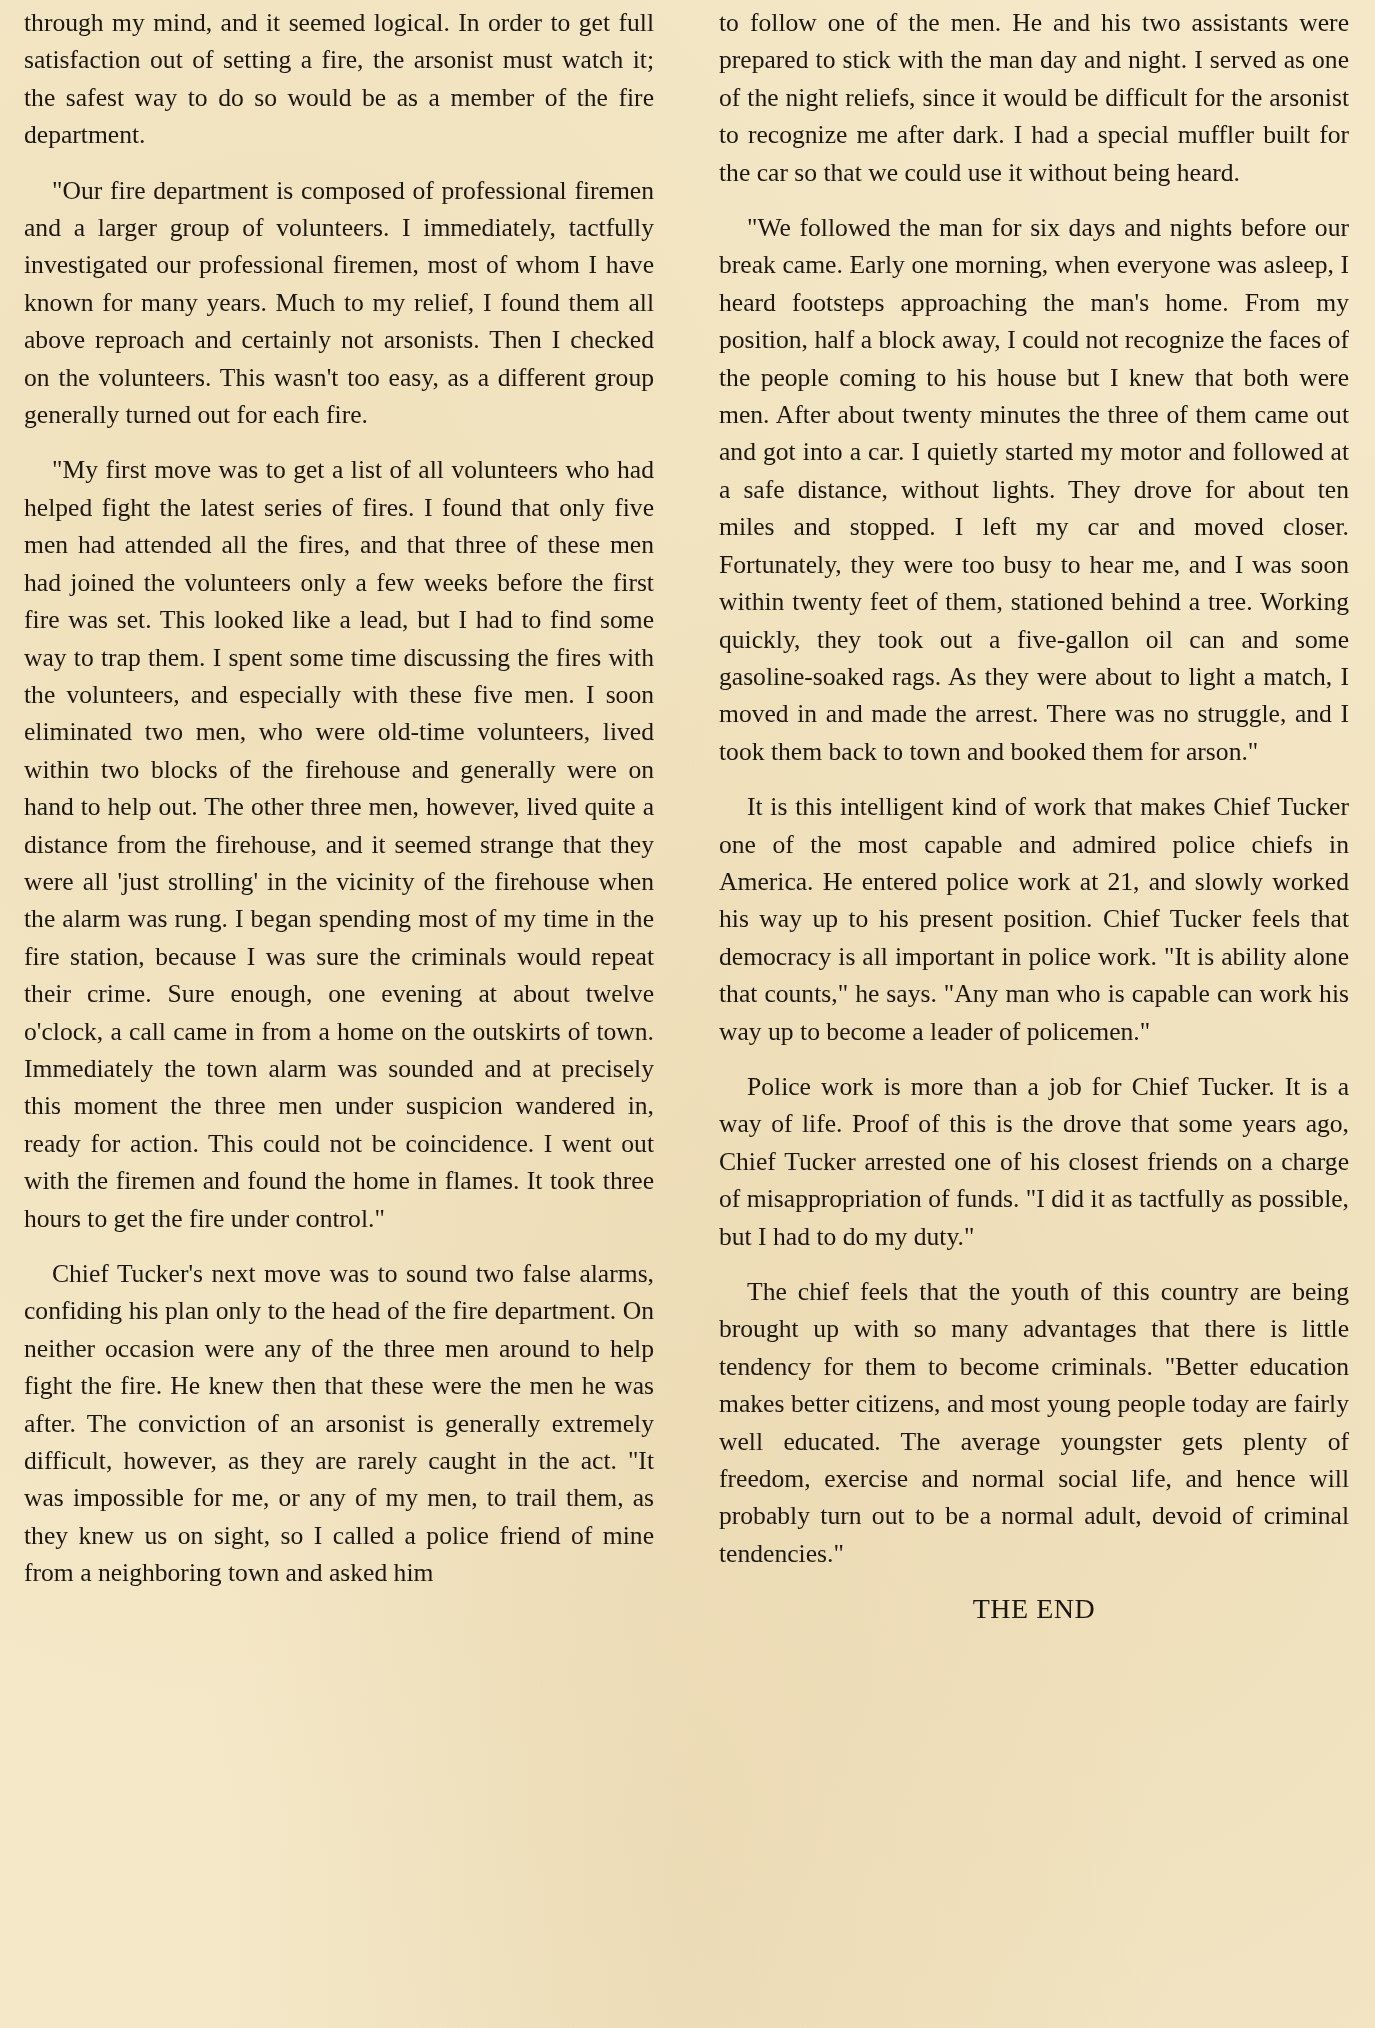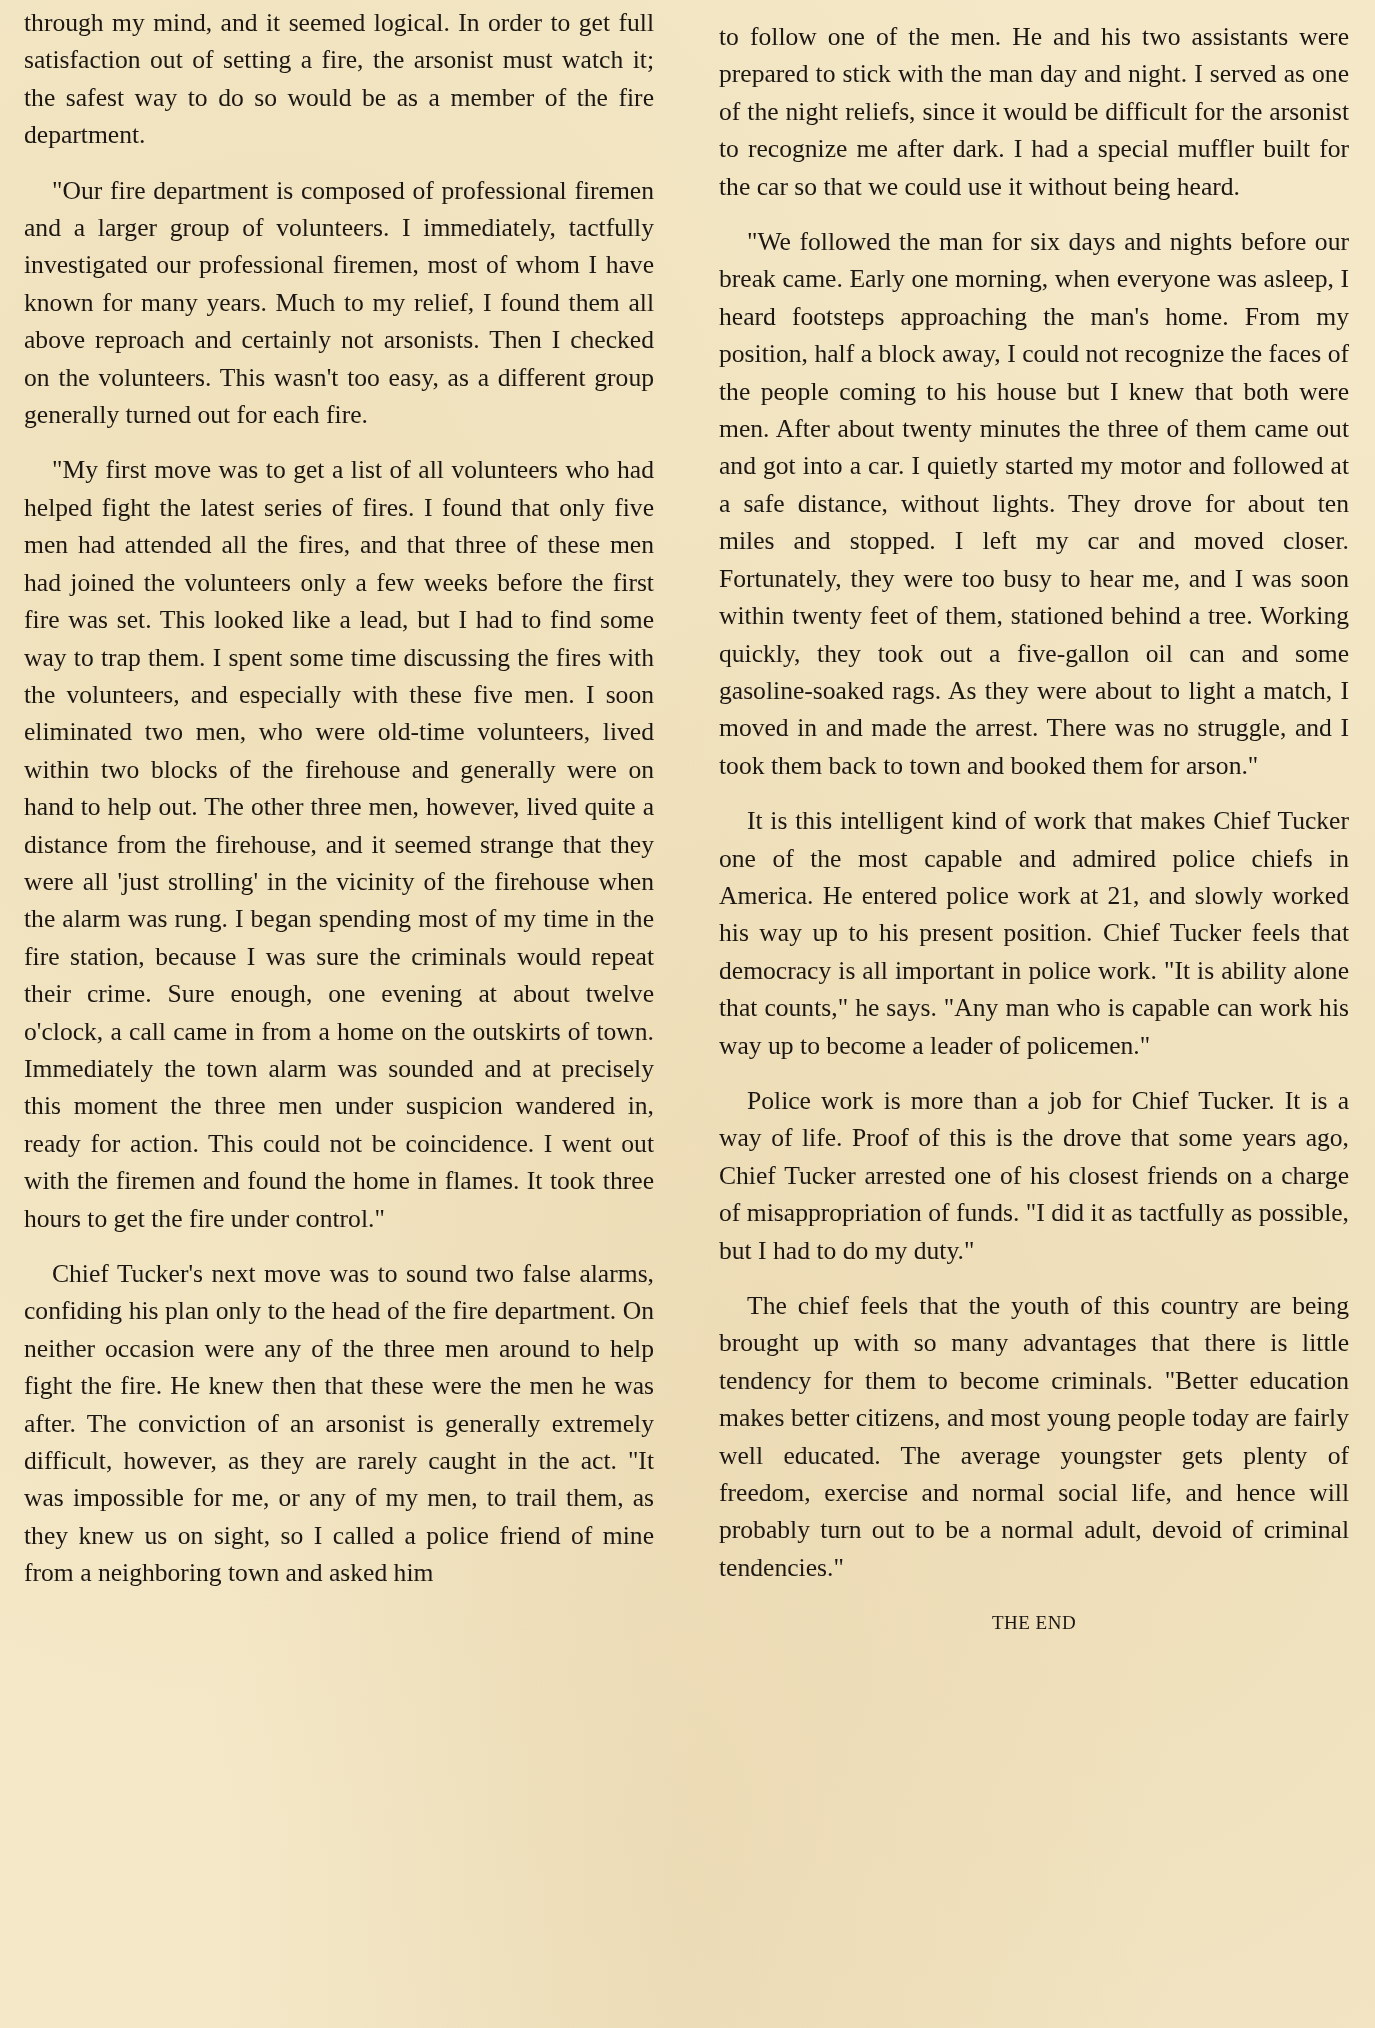--- a/index.html
+++ b/index.html
@@ -28,29 +28,29 @@
   }
   .column {
     width: 630px;
     box-sizing: border-box;
     font-size: 25.6px;
     line-height: 37.4px;
     text-align: justify;
     hyphens: manual;
   }
   .col-left { padding-top: 4px; }
-  .col-right { padding-top: 18px; margin-left: 22px; }
+  .col-right { padding-top: 4px; margin-left: 22px; }
   .para {
     margin: 0 0 18px 0;
     text-indent: 0;
   }
   .para.indent { text-indent: 28px; }
   .the-end {
     text-align: center;
-    font-size: 19px;
+    font-size: 28px;
     letter-spacing: 0.5px;
     margin-top: 10px;
   }
 </style>
 </head>
 <body>
 
 <div class="page">
   <div class="column col-left">
     <p class="para">through my mind, and it seemed logical. In order to get full satisfaction out of setting a fire, the arsonist must watch it; the safest way to do so would be as a member of the fire department.</p>

